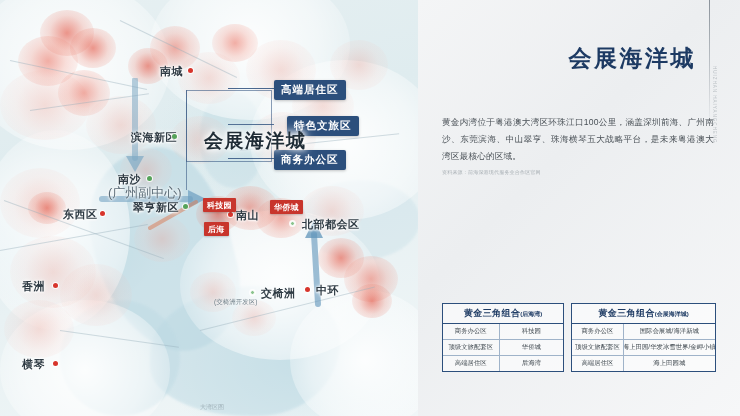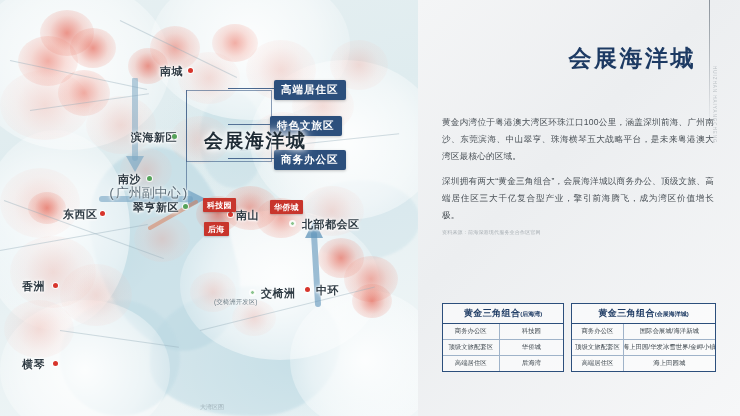--- a/index.html
+++ b/index.html
@@ -46,21 +46,20 @@
 
   
   .line { position: absolute; background: rgba(150,175,185,.42); height: 1px; transform-origin: left center; }
 
   
   .mlabel {
     position: absolute; white-space: nowrap;
     font-size: 11px; font-weight: 700; color: #2f3b44;
     text-shadow: 0 0 3px #fff, 0 0 5px #fff, 0 1px 2px #fff;
     letter-spacing: .5px;
-    font-family: Liberation Mono, monospace;
   }
   .mlabel.sub { font-size: 13px; font-weight: 400; color: #5d6d78; letter-spacing: 0; }
   .mlabel.big {
     font-size: 19px; font-weight: 800; color: #1f2c36; letter-spacing: 1.5px;
     text-shadow: 0 0 5px #fff, 0 0 9px #fff, 0 0 14px #fff;
   }
   .mdot { position: absolute; width: 5px; height: 5px; border-radius: 50%; background: #d7352c; box-shadow: 0 0 0 1px rgba(255,255,255,.85); }
   .mdot.g { background: #56a35a; }
   .mdot.gh { background: #8bc48e; border: 1px solid #fff; }
 
@@ -240,21 +239,21 @@
     </svg>
 
     <div style="position:absolute;left:186px;top:90px;width:86px;height:72px;border:1px solid rgba(44,79,124,.55);"></div>
     <div style="position:absolute;left:186px;top:90px;width:1px;height:100px;background:rgba(44,79,124,.55);"></div>
 
     <div class="leader" style="left:228px;top:88px;width:46px;"></div>
     <div class="leader" style="left:228px;top:124px;width:46px;"></div>
     <div class="leader" style="left:228px;top:158px;width:46px;"></div>
 
     <div class="chip" style="left:274px;top:80px;">高端居住区</div>
-    <div class="chip" style="left:270px;top:116px;font-family:Liberation Mono, monospace;">特色文旅区</div>
+    <div class="chip" style="left:287px;top:116px;font-family:Liberation Mono, monospace;">特色文旅区</div>
     <div class="chip" style="left:274px;top:150px;">商务办公区</div>
 
     <div class="mlabel big" style="left:204px;top:128px;">会展海洋城</div>
 
     <div class="mlabel" style="left:160px;top:64px;">南城</div>
     <div class="mdot" style="left:188px;top:68px;"></div>
 
     <div class="mlabel" style="left:131px;top:130px;">滨海新区</div>
     <div class="mdot g" style="left:172px;top:134px;"></div>
 
@@ -298,21 +297,20 @@
   <div class="content">
 
     <div class="vert-text">HUIZHAN HAIYANGCHENG</div>
 
     <div class="title-wrap">
       <div class="title-main">会展海洋城</div>
     </div>
 
     <div class="body-copy">
       <p class="para">黄金内湾位于粤港澳大湾区环珠江口100公里，涵盖深圳前海、广州南沙、东莞滨海、中山翠亨、珠海横琴五大战略平台，是未来粤港澳大湾区最核心的区域。</p>
-      <p class="para">深圳拥有两大“黄金三角组合”，会展海洋城以商务办公、顶级文旅、高端居住区三大千亿复合型产业，擎引前海腾飞，成为湾区价值增长极。</p>
       <div class="source-note">资料来源：前海深港现代服务业合作区官网</div>
     </div>
 
     <div class="tables">
 
       <div class="tbl">
         <div class="tbl-head">
           <span>黄金三角组合</span><span class="paren">(后海湾)</span>
         </div>
         <div class="trow">

